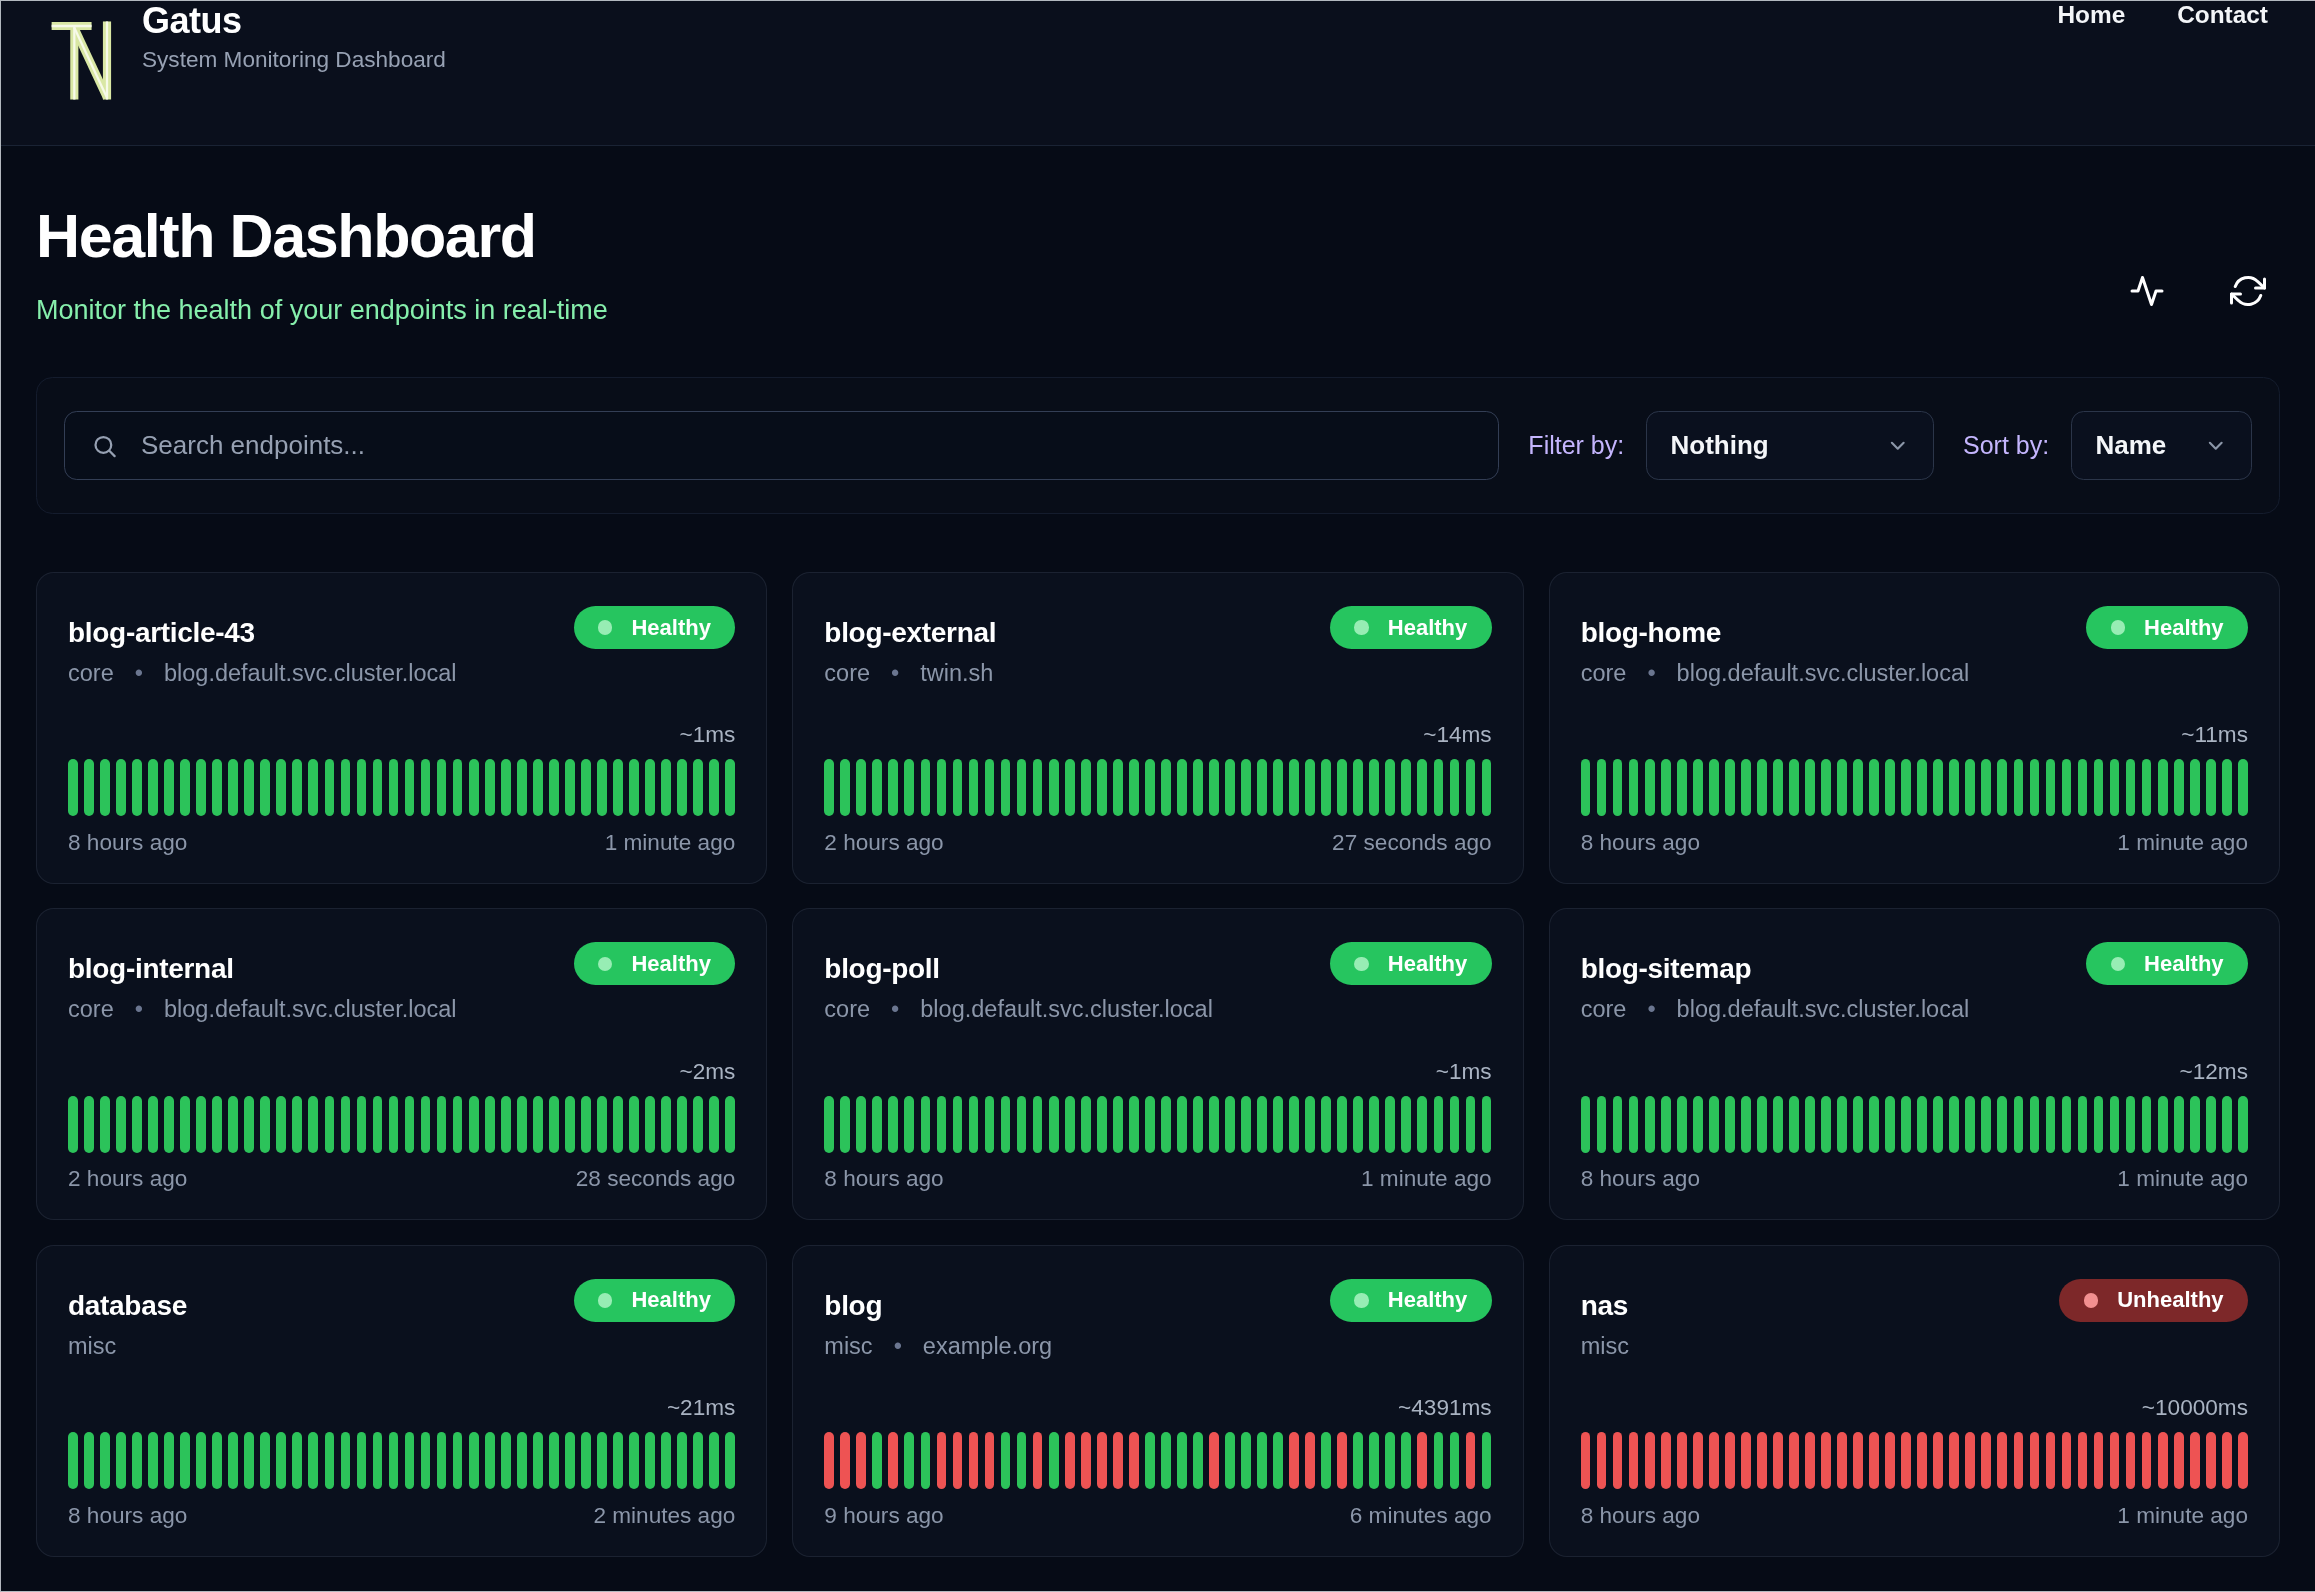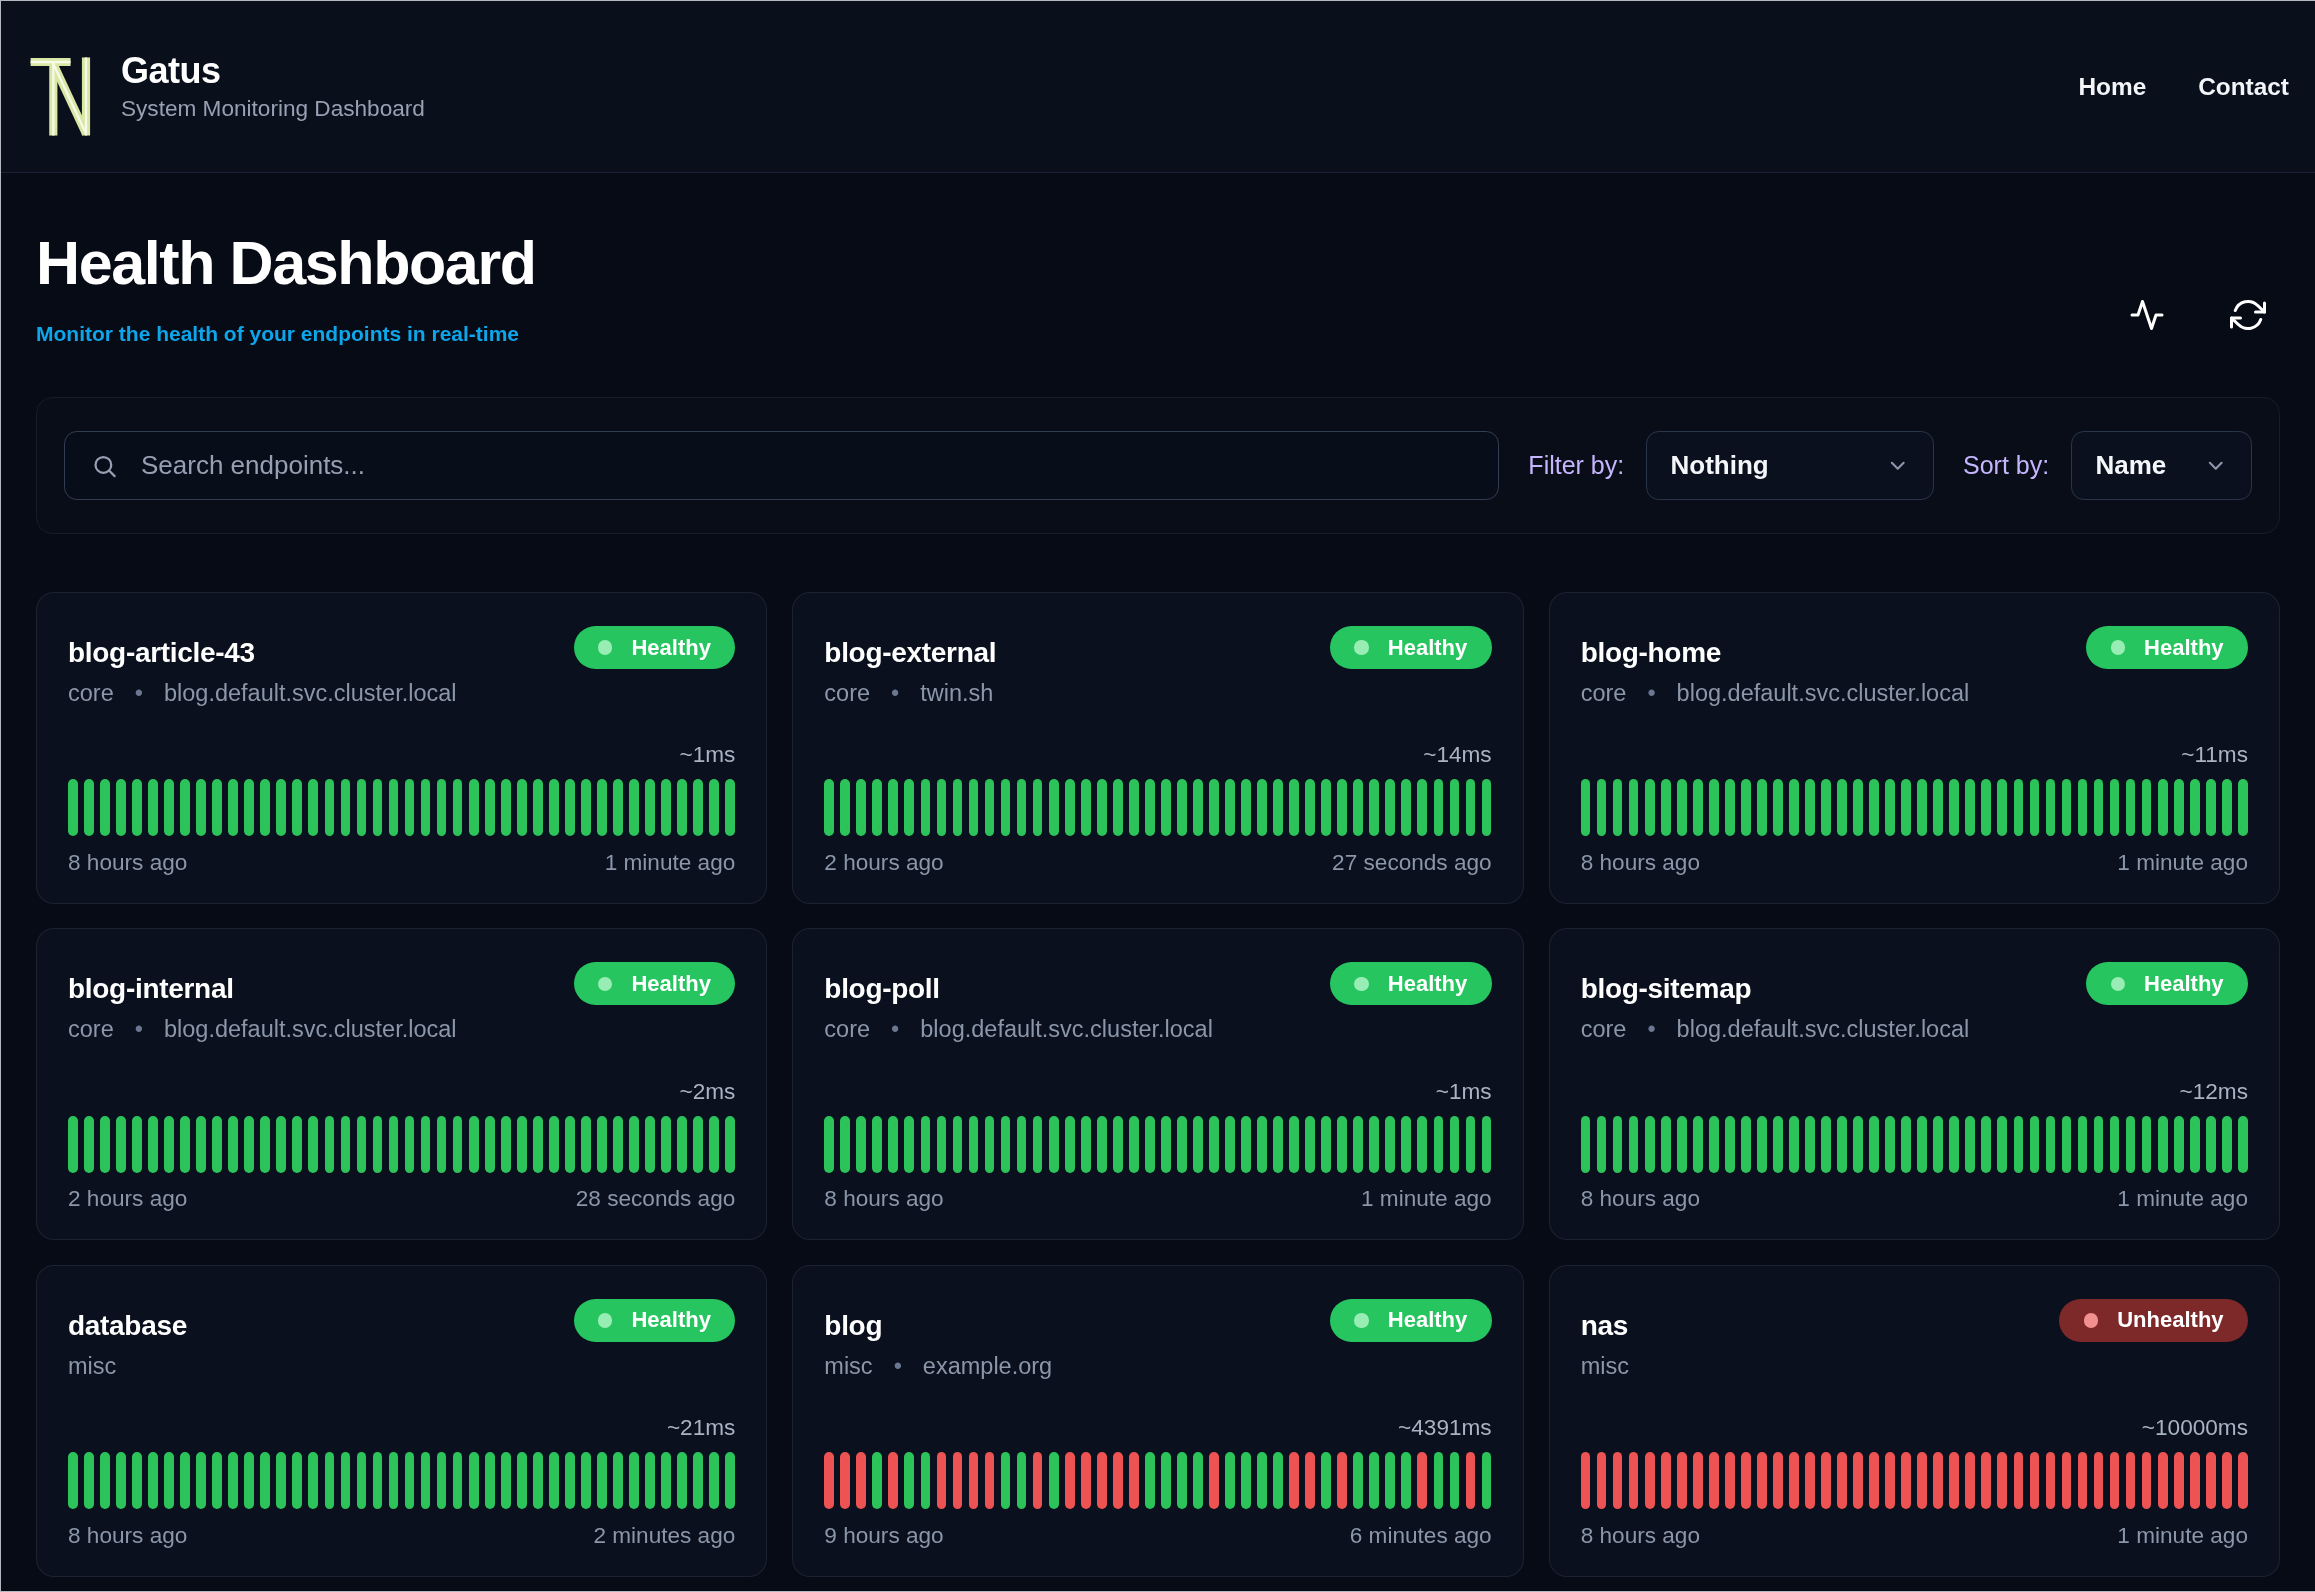--- a/index.html
+++ b/index.html
@@ -7,37 +7,37 @@
   body {
     width: 2316px; height: 1592px;
     background: #060b16;
     color: #fff;
     font-family: "Liberation Sans", sans-serif;
     border: 1.8px solid #b3b8bf;
     overflow: hidden;
   }
   
   .app-header {
-    height: 172px;
-    display: flex; align-items: center;
-    padding: 0 26px;
+    height: 145px;
+    display: flex; align-items: flex-start;
+    padding: 0 47px;
     background: #0a0f1c;
     border-bottom: 0.9px solid #1a2334;
   }
   .logo-box { width: 69px; height: 83px; margin-right: 25px; margin-top: 14.5px; flex: 0 0 auto; }
   .brand-title { font-size: 36px; font-weight: 700; letter-spacing: -0.5px; line-height: 1.1; }
   .brand-sub { font-size: 22.6px; color: #97a1b3; margin-top: 6.3px; }
   .top-nav { margin-left: auto; display: flex; gap: 52px; }
   .top-nav a { color: #f3f5f8; font-size: 24.4px; font-weight: 600; text-decoration: none; cursor: pointer; }
 
   
   .main { padding: 0 35px; }
   .page-head { display: flex; align-items: center; justify-content: space-between; margin-top: 58px; }
   .page-title { font-size: 61px; font-weight: 800; letter-spacing: -1.4px; margin: 0; line-height: 1.05; }
-  .page-sub { font-size: 21px; color: #0ea5e9; margin-top: 27px; font-weight: bold; }
+  .page-sub { font-size: 27px; color: #86efac; margin-top: 27px; }
   .head-actions { display: flex; gap: 65px; margin-top: 52px; margin-right: 14.5px; }
   .icon-btn { width: 36px; height: 36px; color: #ffffff; cursor: pointer; background: none; border: none; padding: 0; }
   .icon-btn svg { width: 36px; height: 36px; display: block; }
 
   
   .toolbar {
     margin-top: 51px;
     border: 0.9px solid #141c2d;
     border-radius: 16.3px;
     padding: 33px 27px;

